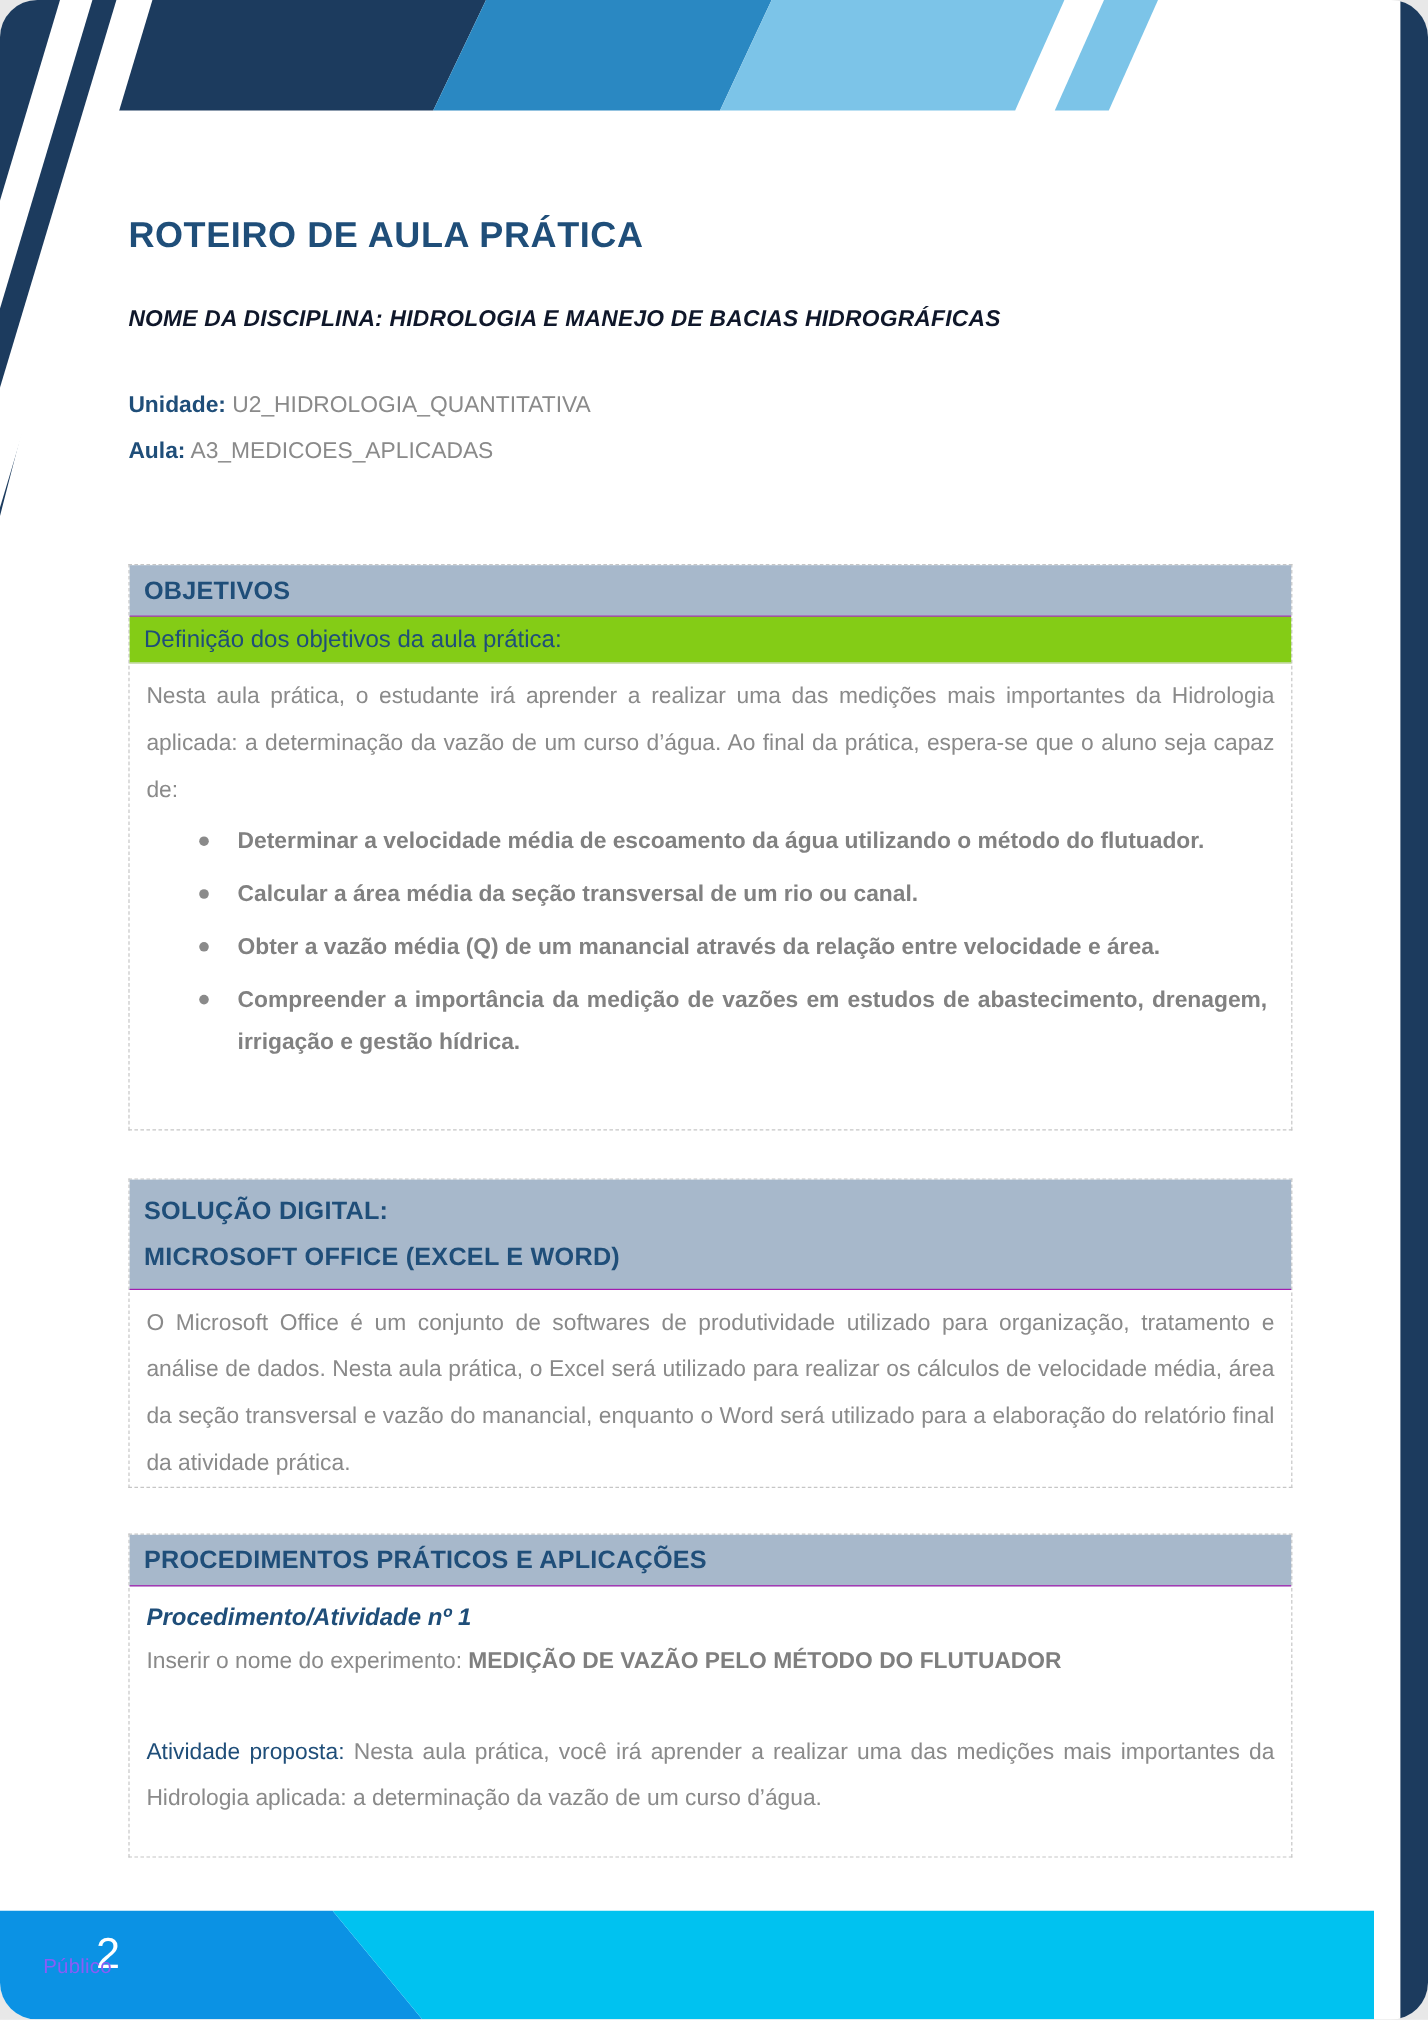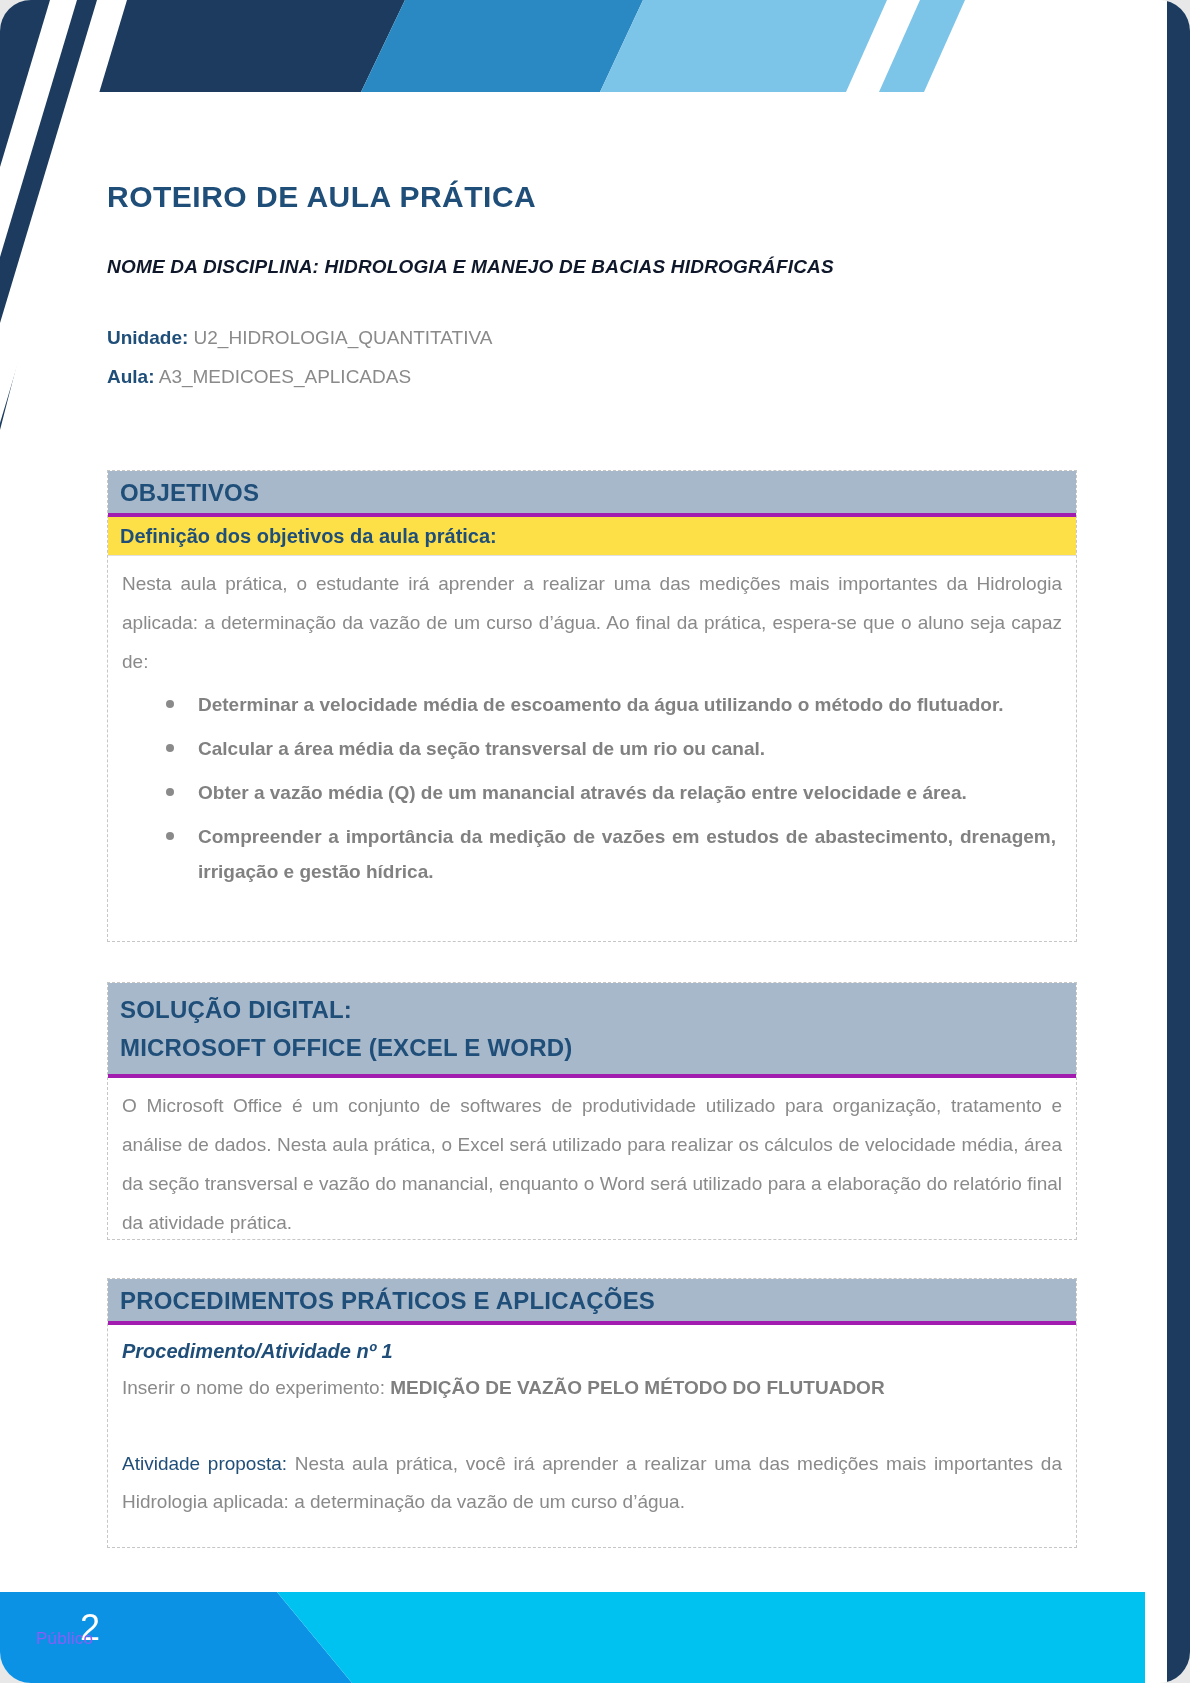--- a/index.html
+++ b/index.html
@@ -42,29 +42,29 @@
   .box{
     position:absolute;left:107px;width:970px;
     border:1px dashed #c6c6c6;background:#ffffff;box-sizing:border-box;
   }
   .box-objetivos{top:470px;height:472px;}
   .box-solucao{top:982px;height:258px;}
   .box-procedimentos{top:1278px;height:270px;}
 
   .section-bar{
     background:#a7b8cb;
-    color:#1f4e79;font-weight:bold;font-size:24px;
+    color:#1f4e79;font-weight:bold;font-size:21px;
     padding:8px 12px 7px 12px;
-    border-bottom:4px solid #a21caf;
+    border-bottom:1px solid #a21caf;
     line-height:27px;letter-spacing:.2px;
   }
   .section-bar .bar-line{display:block;line-height:38px;}
   .sub-bar{
-    background:#fde047;
-    color:#1f4e79;font-weight:bold;font-size:20px;
+    background:#84cc16;
+    color:#1f4e79;font-weight:normal;font-size:20px;
     padding:6px 12px;
     border-bottom:1px solid #e0e0e0;
     line-height:26px;
   }
   .box-body{
     padding:8px 14px 10px 14px;
     color:#8a8a8a;font-size:19px;line-height:39px;
   }
   .box-body p{margin:0;text-align:justify;}
   .plain{text-align:right;}

